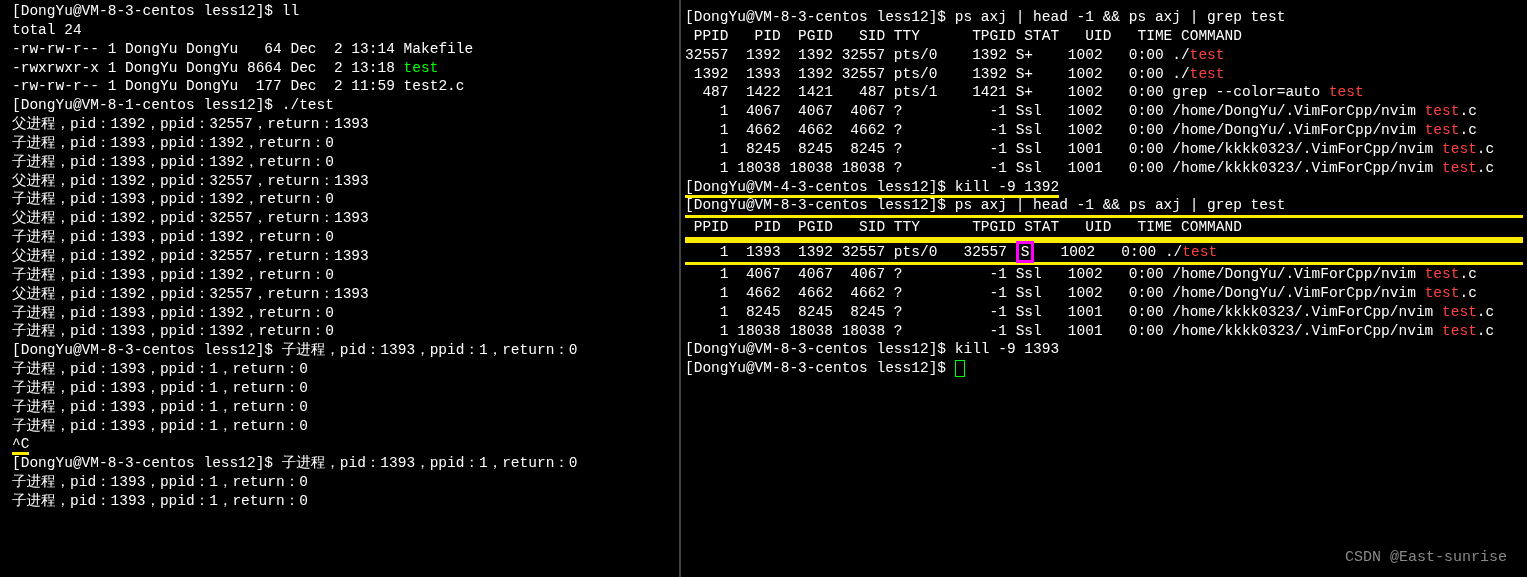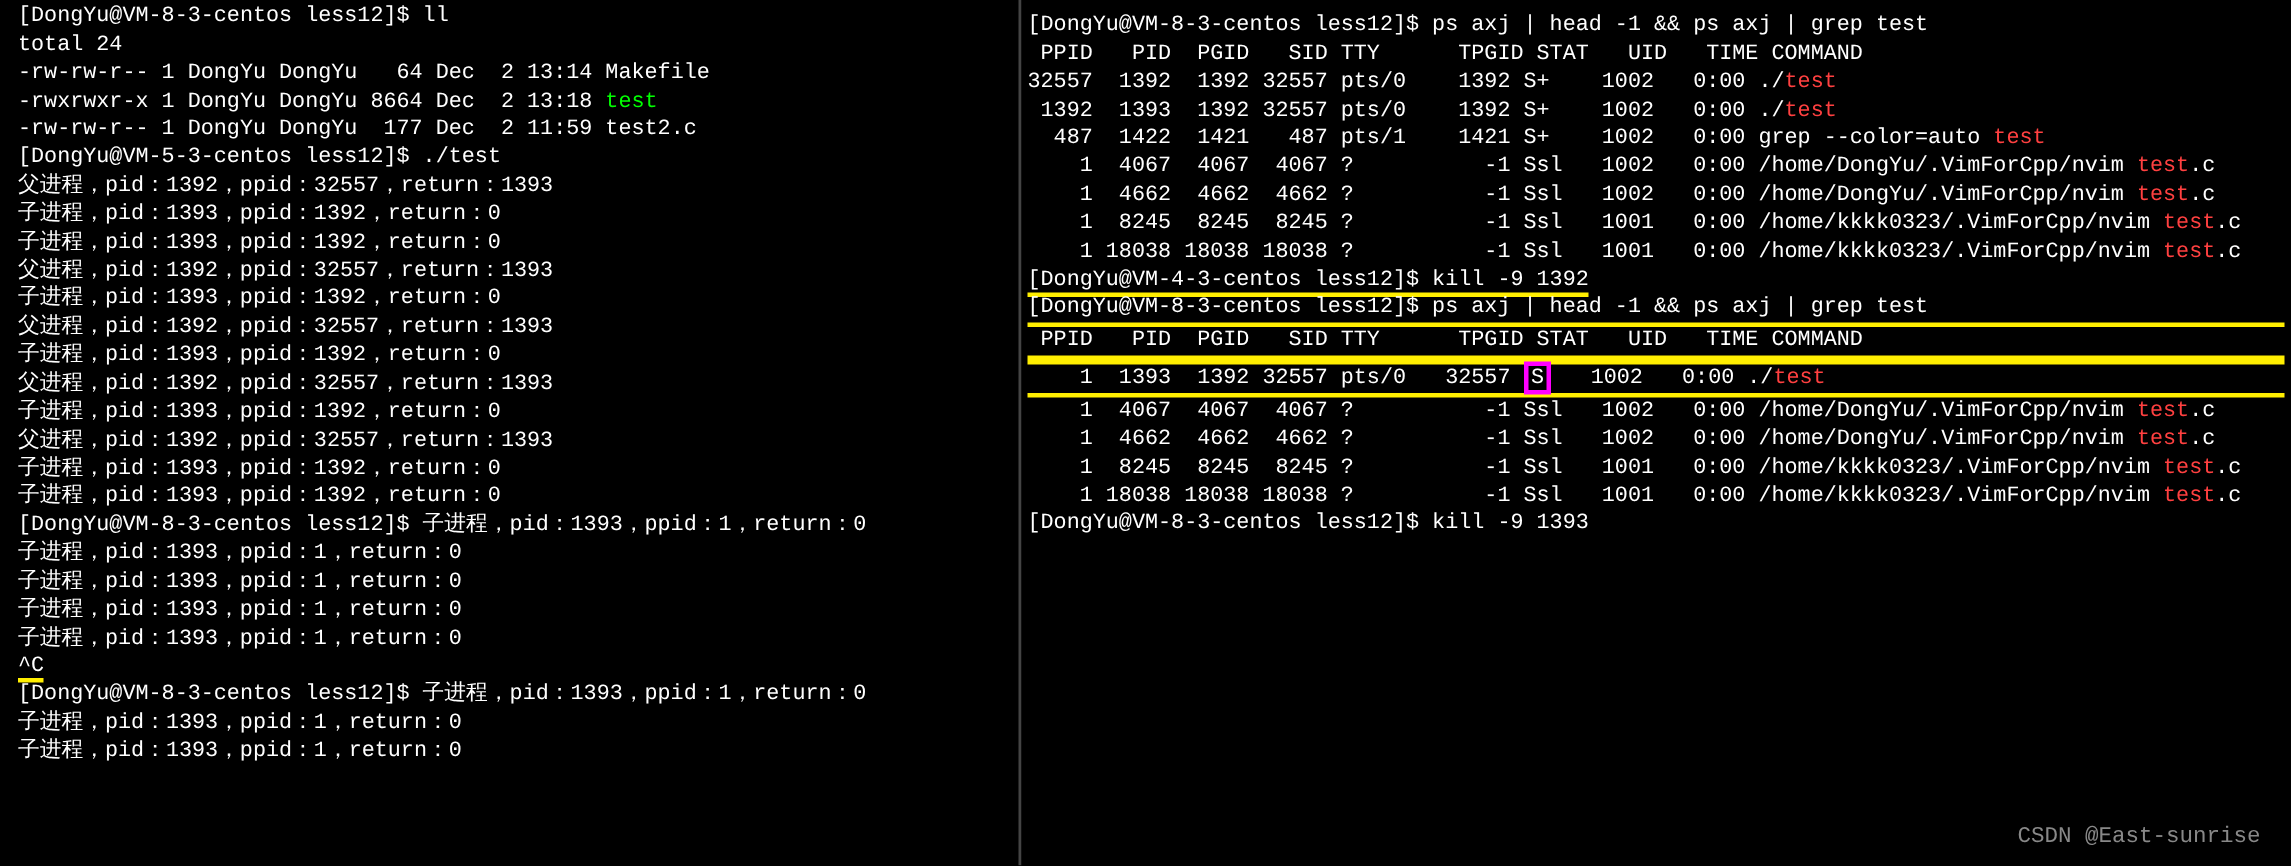--- a/index.html
+++ b/index.html
@@ -22,21 +22,21 @@
 <div class="wrap">
 
   <div class="pane left">
     <div class="row">[DongYu@VM-8-3-centos less12]$ ll</div>
     <div class="row">total 24</div>
     <div id="ls-block">
         <div class="row">-rw-rw-r-- 1 DongYu DongYu   64 Dec  2 13:14 <span class="">Makefile</span></div>
         <div class="row">-rwxrwxr-x 1 DongYu DongYu 8664 Dec  2 13:18 <span class="g">test</span></div>
         <div class="row">-rw-rw-r-- 1 DongYu DongYu  177 Dec  2 11:59 <span class="">test2.c</span></div>
       </div>
-    <div class="row">[DongYu@VM-5-3-centos less12]$ ./test</div>
+    <div class="row">[DongYu@VM-8-1-centos less12]$ ./test</div>
     <div id="proc-block">
         <div class="row">父进程，pid：1392，ppid：32557，return：1393</div>
         <div class="row">子进程，pid：1393，ppid：1392，return：0</div>
         <div class="row">子进程，pid：1393，ppid：1392，return：0</div>
         <div class="row">父进程，pid：1392，ppid：32557，return：1393</div>
         <div class="row">子进程，pid：1393，ppid：1392，return：0</div>
         <div class="row">父进程，pid：1392，ppid：32557，return：1393</div>
         <div class="row">子进程，pid：1393，ppid：1392，return：0</div>
         <div class="row">父进程，pid：1392，ppid：32557，return：1393</div>
         <div class="row">子进程，pid：1393，ppid：1392，return：0</div>
@@ -75,15 +75,16 @@
     <div class="row">[DongYu@VM-8-3-centos less12]$ ps axj | head -1 &amp;&amp; ps axj | grep test</div>
     <div class="row hl-c-row"> PPID   PID  PGID   SID TTY      TPGID STAT   UID   TIME COMMAND</div>
     <div class="row hl-c-row" id="ps2-first">    1  1393  1392 32557 pts/0   32557 <span class="hl-mag">S</span>   1002   0:00 ./<span class="r">test</span></div>
     <div id="ps2-block">
         <div class="row">    1  4067  4067  4067 ?          -1 Ssl   1002   0:00 /home/DongYu/.VimForCpp/nvim <span class="r">test</span>.c</div>
         <div class="row">    1  4662  4662  4662 ?          -1 Ssl   1002   0:00 /home/DongYu/.VimForCpp/nvim <span class="r">test</span>.c</div>
         <div class="row">    1  8245  8245  8245 ?          -1 Ssl   1001   0:00 /home/kkkk0323/.VimForCpp/nvim <span class="r">test</span>.c</div>
         <div class="row">    1 18038 18038 18038 ?          -1 Ssl   1001   0:00 /home/kkkk0323/.VimForCpp/nvim <span class="r">test</span>.c</div>
       </div>
     <div class="row">[DongYu@VM-8-3-centos less12]$ kill -9 1393</div>
+    <div class="row"><span>[DongYu@VM-8-3-centos less12]$ </span><span class="cursor"></span></div>
     <div class="watermark">CSDN @East-sunrise</div>
   </div>
 </div>
 
 </body></html>

